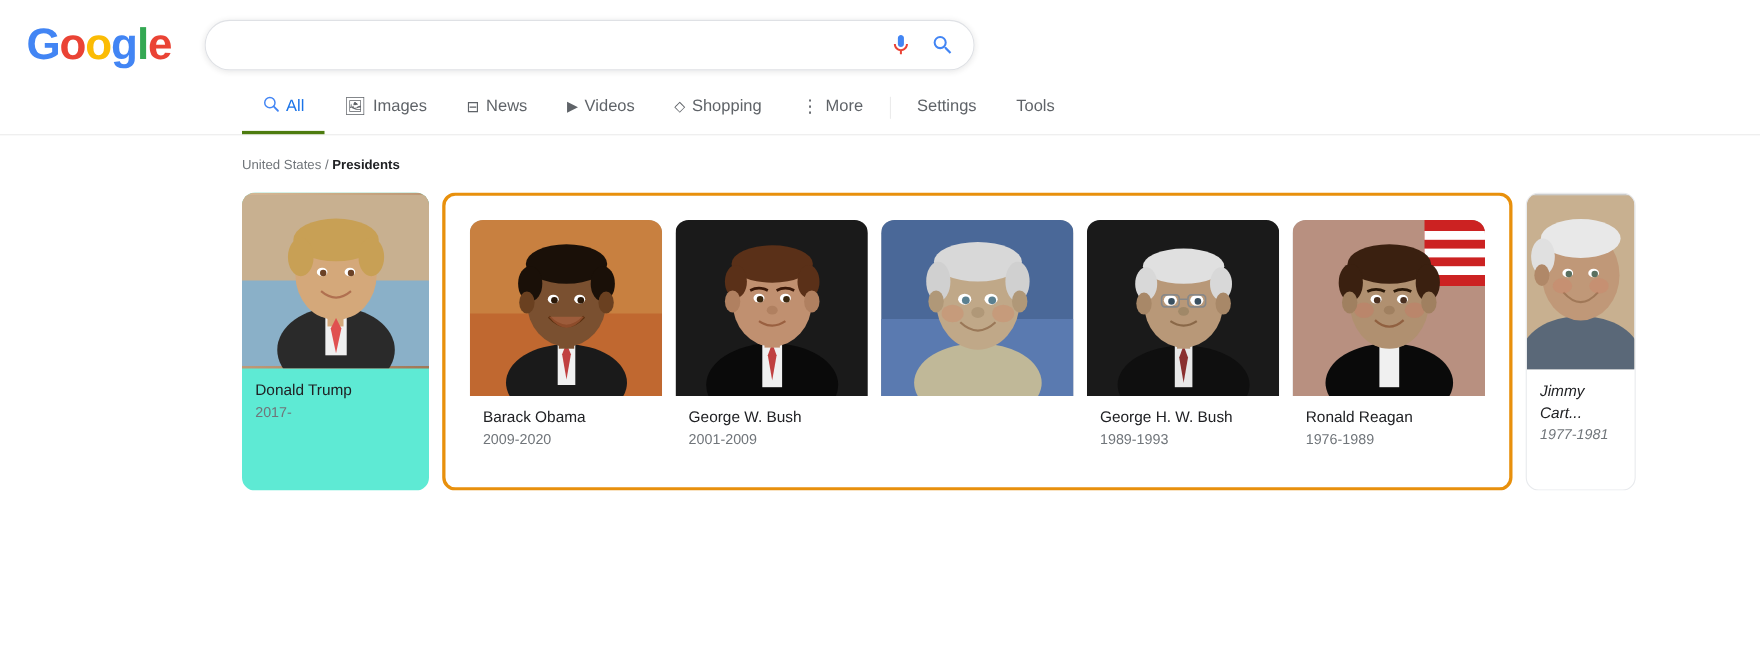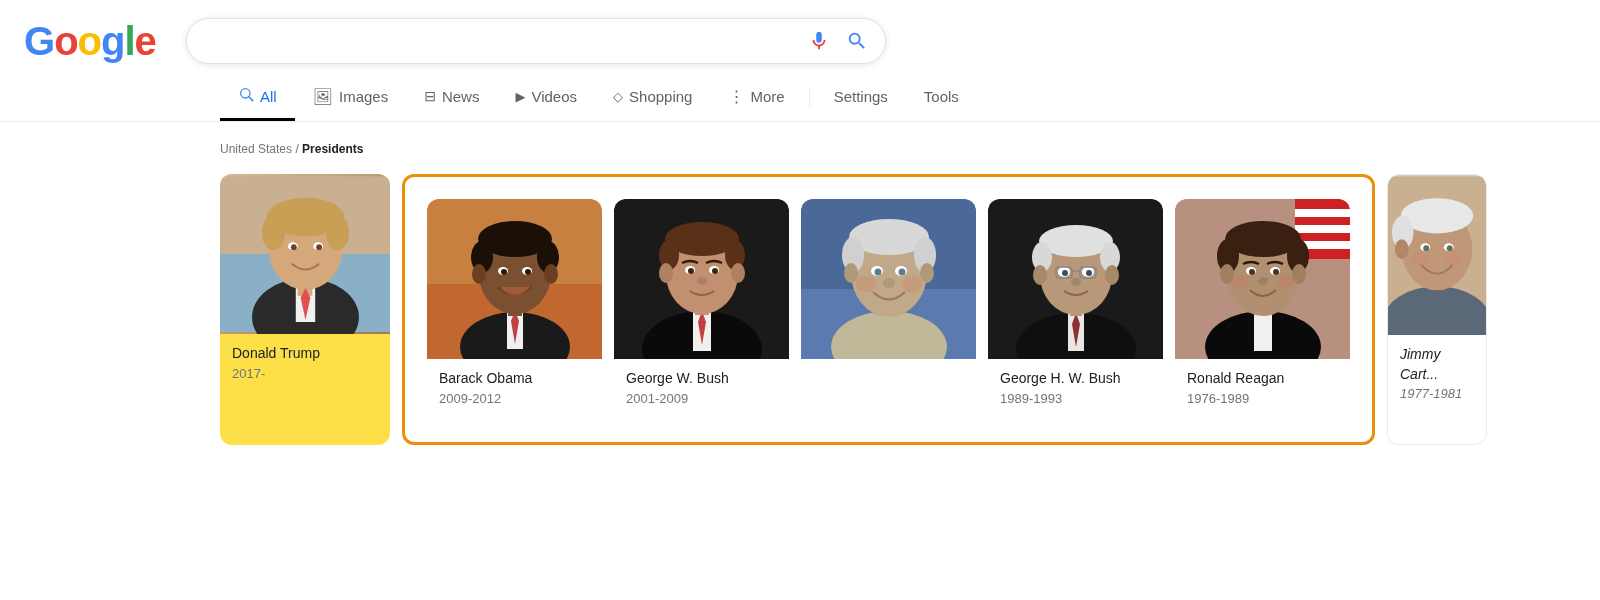--- a/index.html
+++ b/index.html
@@ -88,21 +88,21 @@
       padding: 12px 18px;
       font-size: 15px;
       color: #5f6368;
       cursor: pointer;
       border-bottom: 3px solid transparent;
       text-decoration: none;
       white-space: nowrap;
     }
     .nav-item.active {
       color: #1a73e8;
-      border-bottom: 3px solid #000000;
+      border-bottom: 3px solid #4d7c0f;
     }
     .nav-item .nav-icon {
       font-size: 16px;
     }
     .nav-divider {
       width: 1px;
       height: 20px;
       background: #ebebeb;
       margin: 0 6px;
     }
@@ -142,21 +142,21 @@
       padding: 0 0 14px 0;
       overflow: hidden;
       cursor: pointer;
       margin-right: 12px;
       flex-shrink: 0;
     }
 
     
     .president-card.first {
       border: none;
-      background: #fde047;
+      background: #5eead4;
     }
 
     .card-img {
       width: 100%;
       height: 160px;
       overflow: hidden;
       border-radius: 10px 10px 0 0;
       background: #ccc;
       display: flex;
       align-items: center;
@@ -338,21 +338,21 @@
 
             <path d="M72 88 Q88 105 104 88" stroke="#5a3010" stroke-width="2.5" fill="none"></path>
             <path d="M72 88 Q88 108 104 88" fill="#c06845" opacity="0.5"></path>
 
             <ellipse cx="52" cy="75" rx="7" ry="10" fill="#6a4020"></ellipse>
             <ellipse cx="124" cy="75" rx="7" ry="10" fill="#6a4020"></ellipse>
           </svg>
         </div>
         <div class="card-info">
           <div class="card-name">Barack Obama</div>
-          <div class="card-years">2009-2012</div>
+          <div class="card-years">2009-2020</div>
         </div>
       </div>
 
       <div class="president-card" style="border:none;margin-right:0;">
         <div class="card-img">
           <svg viewBox="0 0 175 160" xmlns="http://www.w3.org/2000/svg">
             <rect width="175" height="160" fill="#1a1a1a"></rect>
 
             <ellipse cx="88" cy="150" rx="60" ry="38" fill="#0a0a0a"></ellipse>
 

